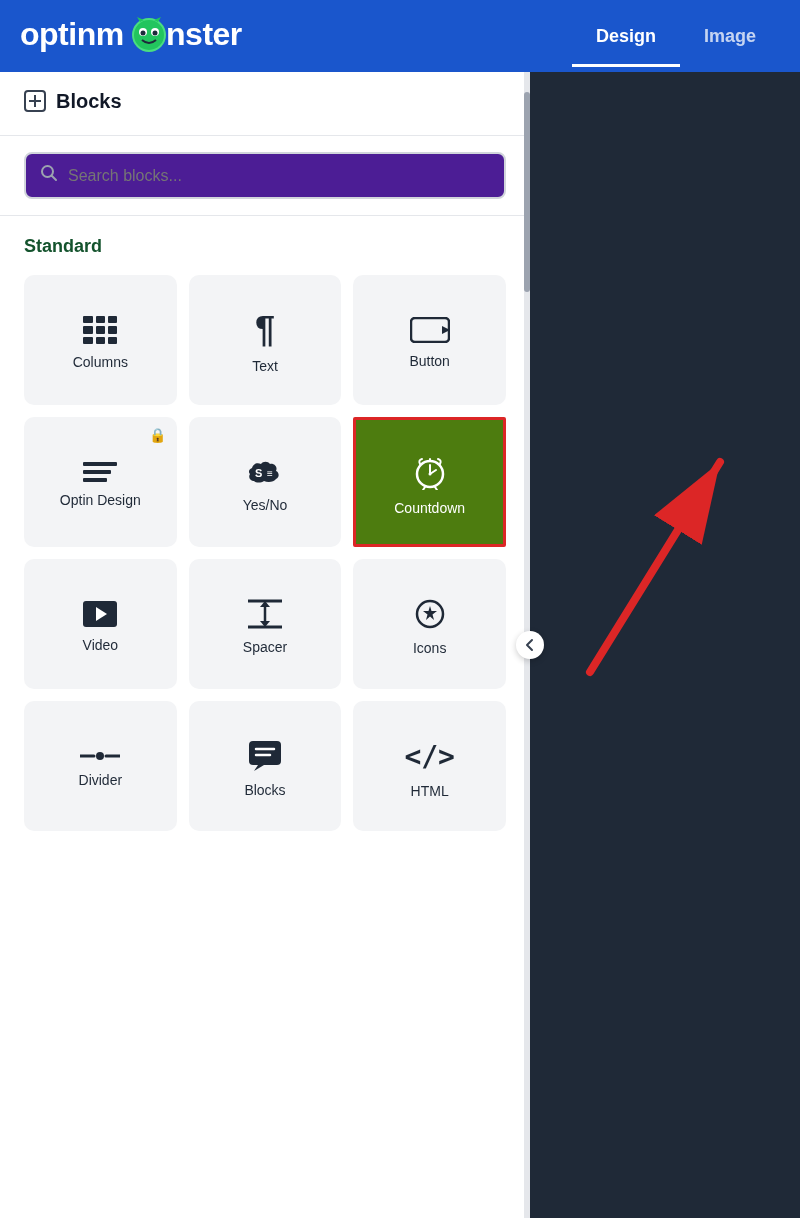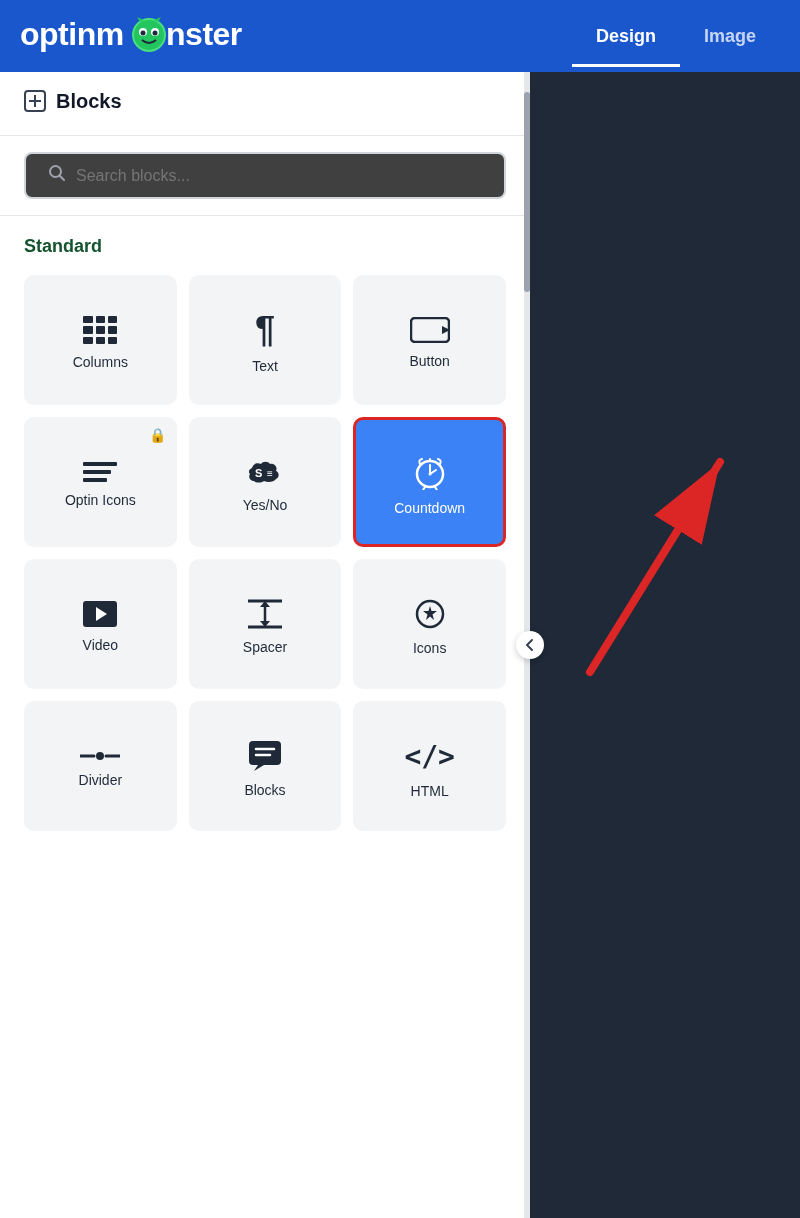--- a/index.html
+++ b/index.html
@@ -83,23 +83,23 @@
     
     .search-container {
       padding: 16px 24px;
       border-bottom: 1px solid #e5e7eb;
     }
     .search-box {
       display: flex;
       align-items: center;
       border: 2px solid #d1d5db;
       border-radius: 8px;
-      padding: 10px 22px;
+      padding: 10px 14px;
       gap: 10px;
-      background: #404040;
+      background: #4c1d95;
     }
     .search-icon { color: #9ca3af; font-size: 18px; }
     .search-input {
       border: none;
       outline: none;
       font-size: 16px;
       color: #9ca3af;
       width: 100%;
       background: transparent;
     }
@@ -127,23 +127,23 @@
       display: flex;
       flex-direction: column;
       align-items: center;
       justify-content: center;
       padding: 24px 12px 18px;
       cursor: pointer;
       position: relative;
       min-height: 130px;
     }
     .block-item.highlighted {
-      background: #3b82f6;
+      background: #4d7c0f;
       border: 3px solid #dc2626;
-      border-radius: 10px;
+      border-radius: 2px;
     }
     .block-item.highlighted .block-label { color: white; }
 
     .block-icon {
       font-size: 32px;
       color: #1f2937;
       margin-bottom: 10px;
       display: flex;
       align-items: center;
       justify-content: center;
@@ -374,21 +374,21 @@
 
         <div class="block-item">
           <span class="lock-badge">🔒</span>
           <div class="block-icon">
             <div class="icon-optin">
               <div class="icon-optin-line"></div>
               <div class="icon-optin-line"></div>
               <div class="icon-optin-line" style="width:70%"></div>
             </div>
           </div>
-          <span class="block-label">Optin Icons</span>
+          <span class="block-label">Optin Design</span>
         </div>
 
         <div class="block-item">
           <div class="block-icon">
             <svg width="38" height="30" viewBox="0 0 38 30" fill="none">
 
               <path d="M8 24 C4 24 2 20 4 17 C2 15 3 12 6 11 C7 7 11 5 15 7 C17 4 22 4 24 7 C28 6 32 10 30 14 C33 15 34 20 30 22 C28 25 22 26 18 24 C15 26 10 26 8 24Z" fill="#1f2937"></path>
               <text x="9" y="20" font-size="11" fill="white" font-weight="700" font-family="sans-serif">S</text>
               <text x="21" y="20" font-size="10" fill="white" font-weight="700" font-family="sans-serif">≡</text>
             </svg>

